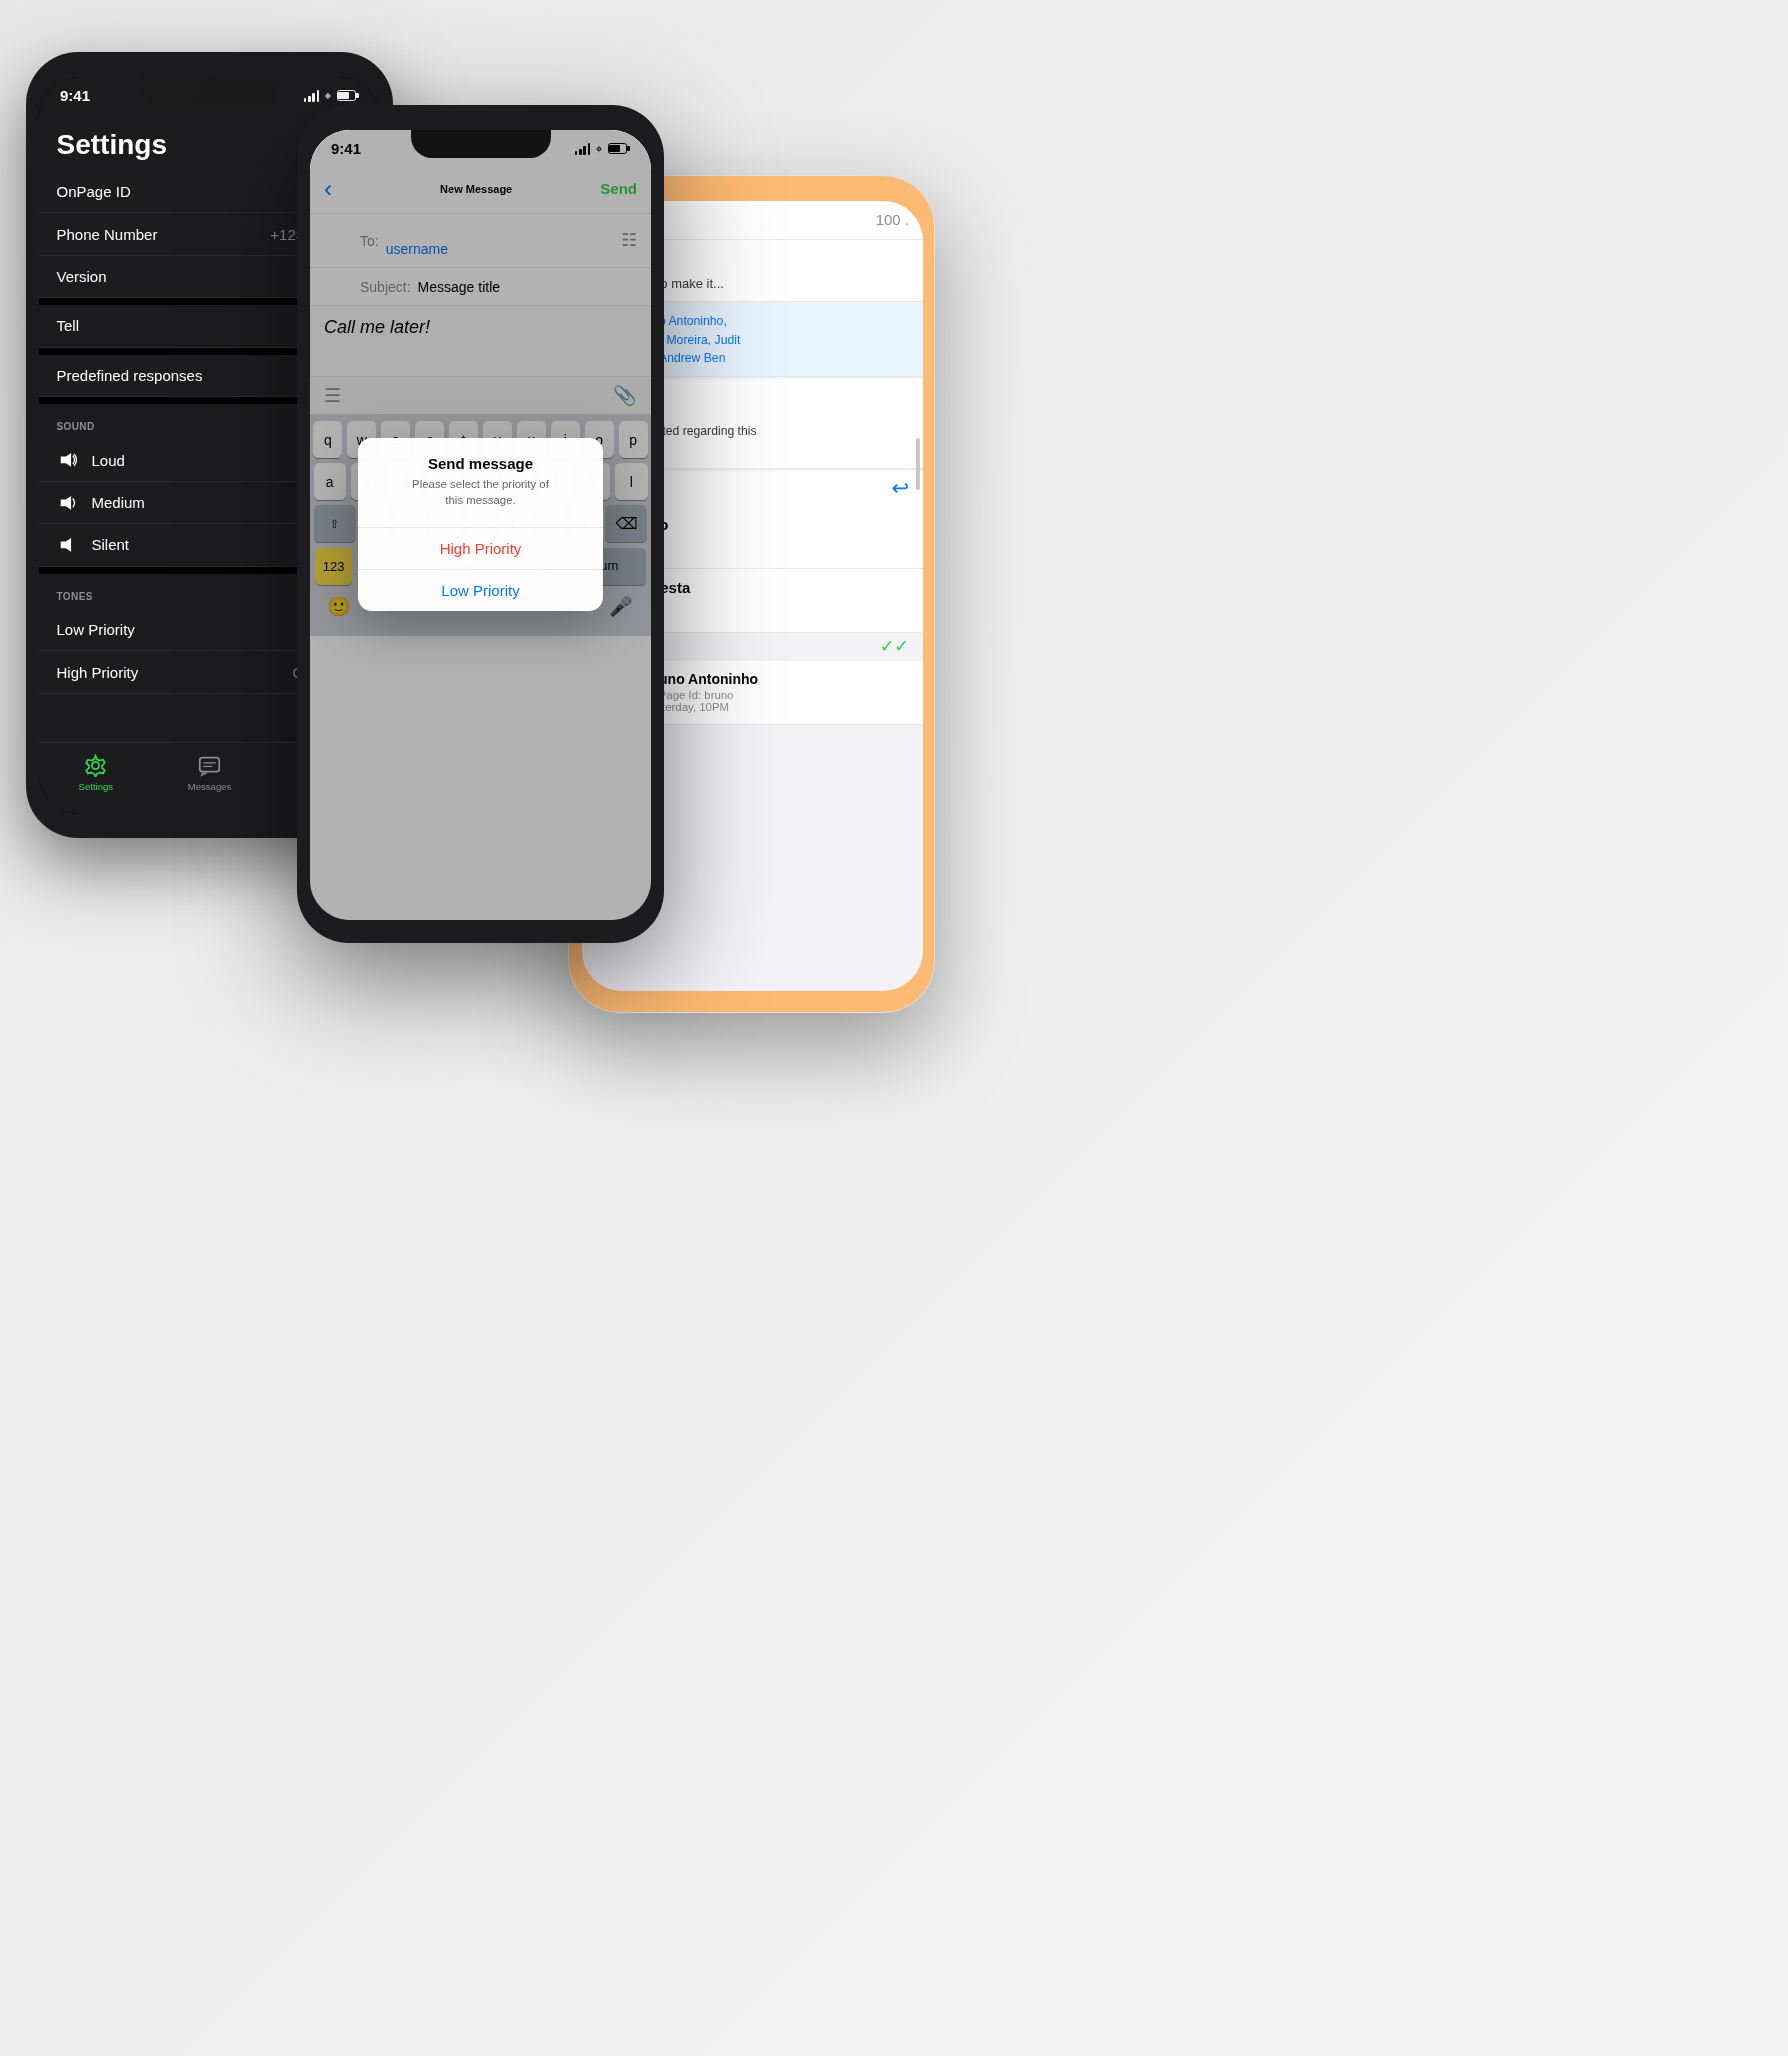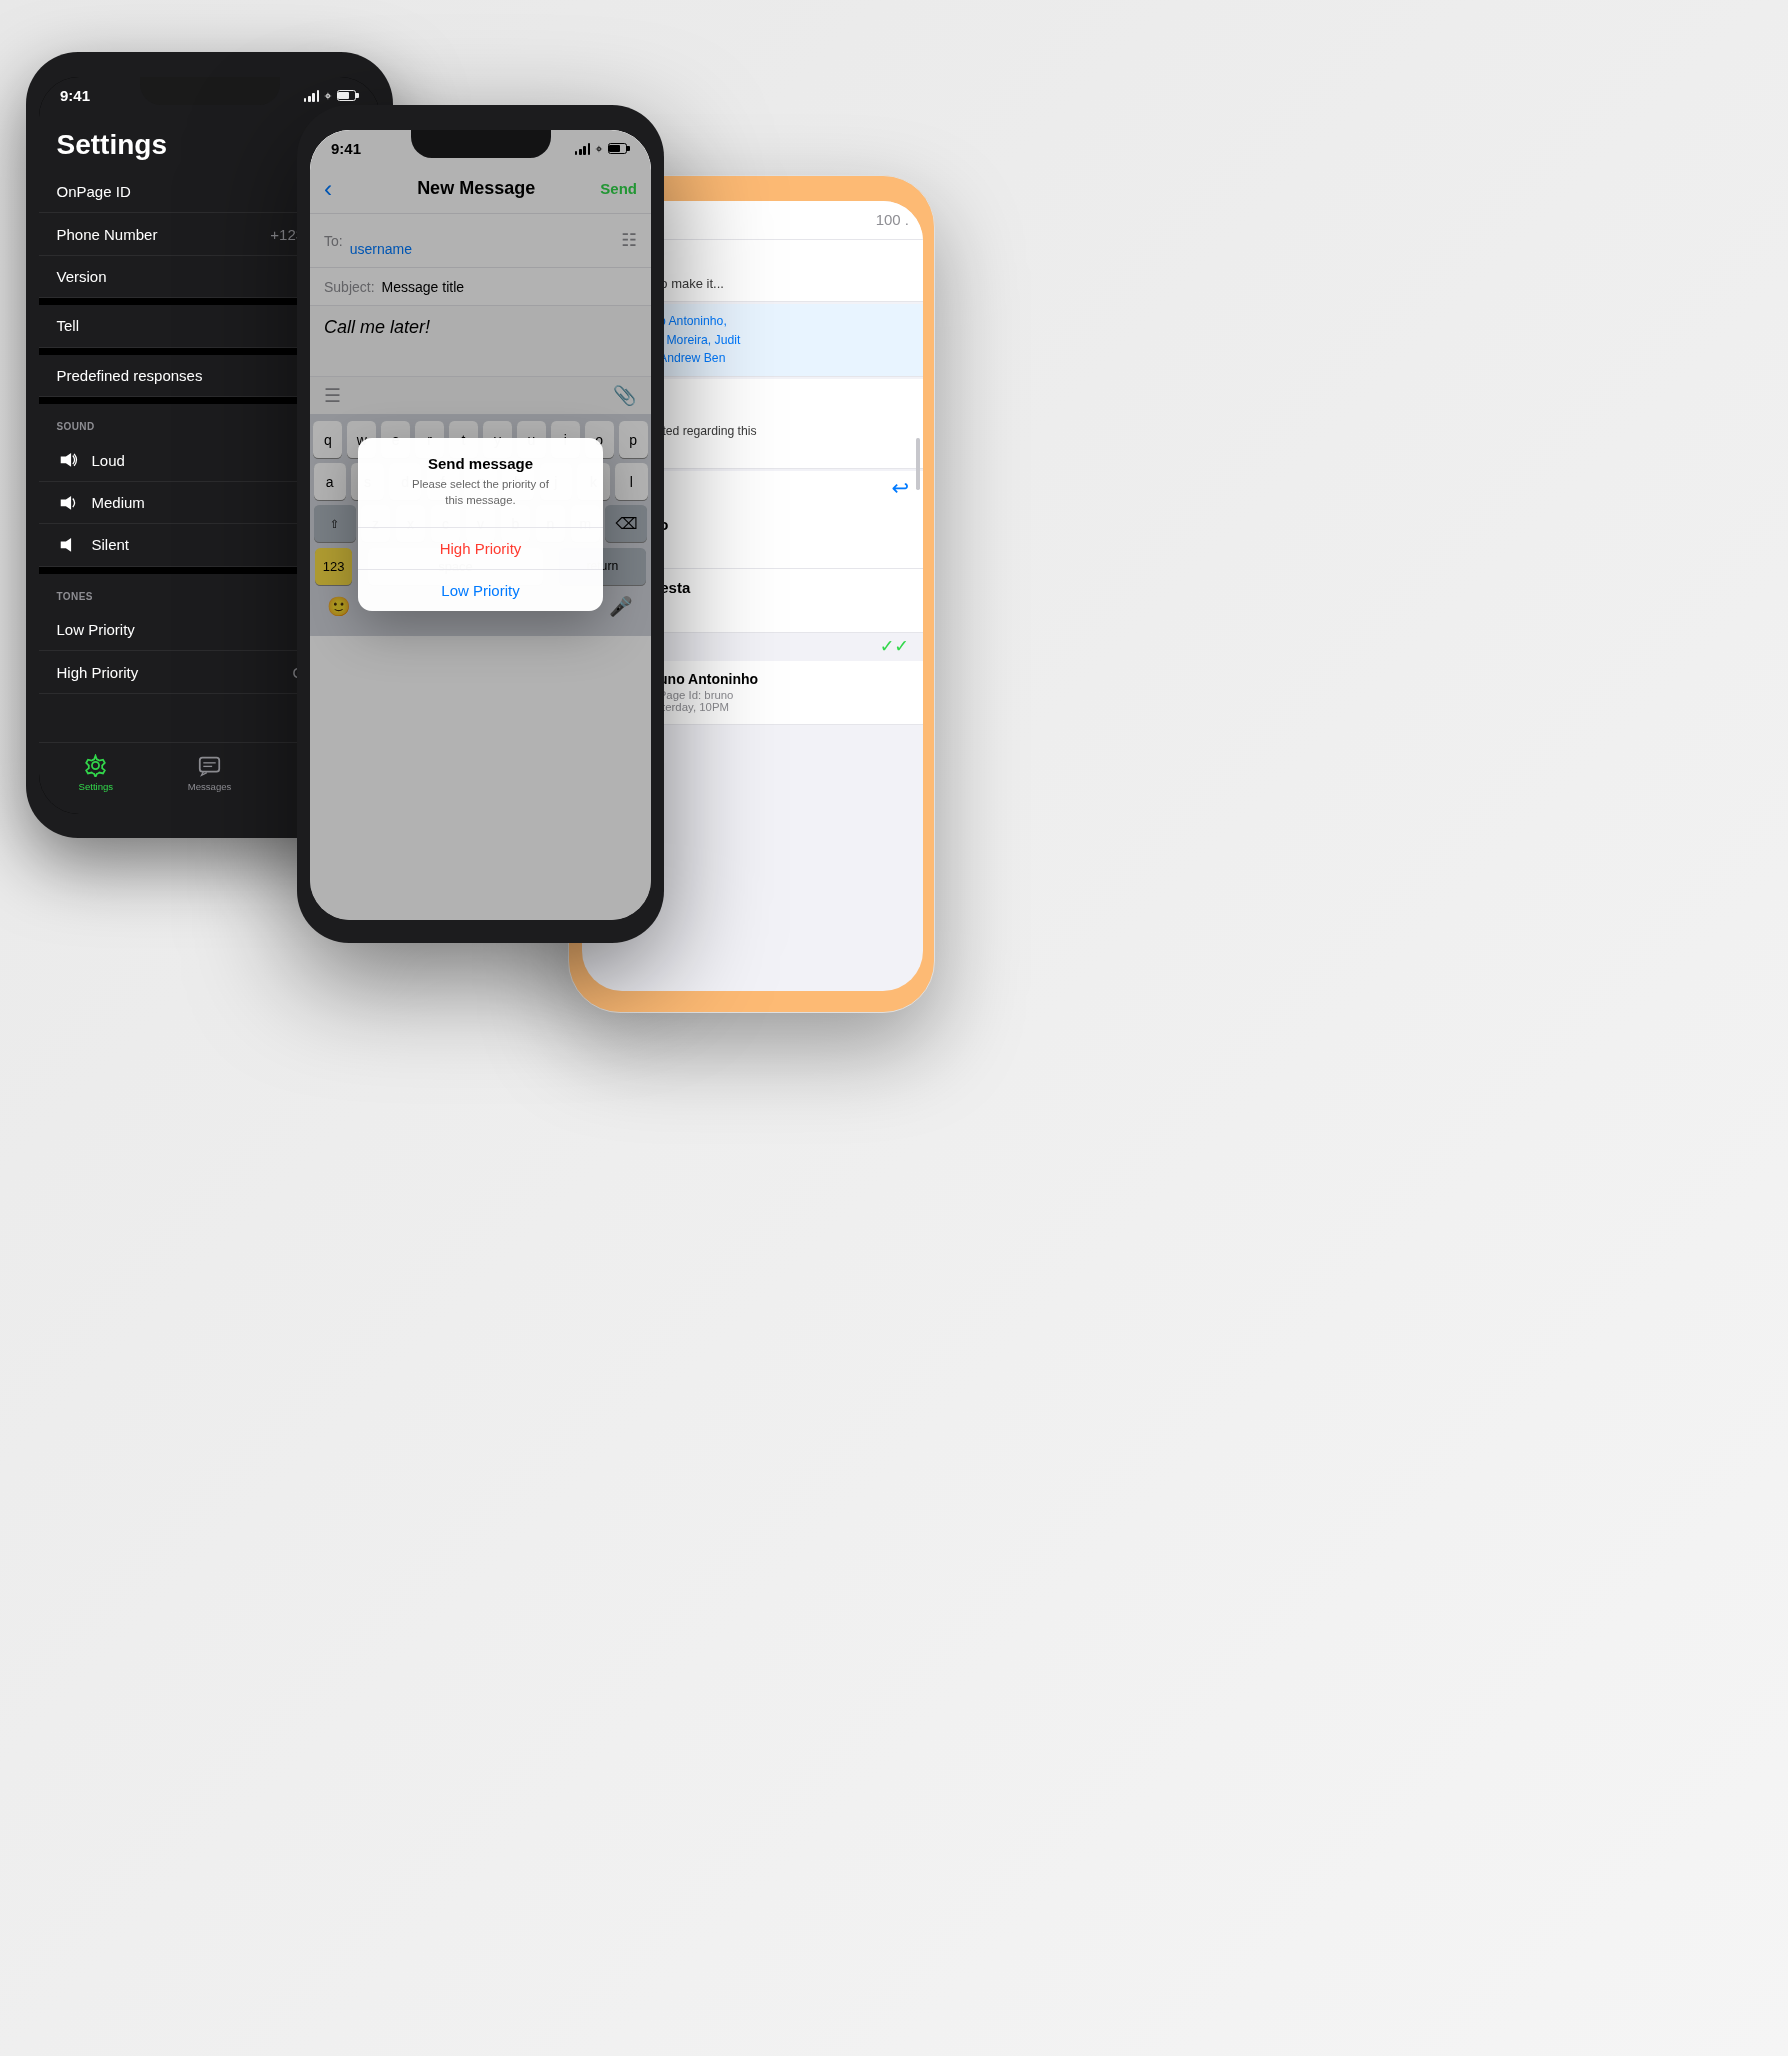--- a/index.html
+++ b/index.html
@@ -227,21 +227,21 @@
       background: #fff;
     }
 
     .nav-back {
       color: #007aff;
       font-size: 17.5px;
       width: 28px;
     }
 
     .nav-title {
-      font-size: 18px;
+      font-size: 11px;
       font-weight: 600;
       color: #000;
     }
 
     .nav-send {
       color: #32d74b;
       font-size: 15px;
       font-weight: 600;
     }
 
@@ -250,20 +250,21 @@
       border-bottom: 0.9px solid #e5e5ea;
       display: flex;
       align-items: center;
     }
 
     .field-label {
       color: #8e8e93;
       font-size: 14px;
       margin-right: 7px;
       white-space: nowrap;
+      margin-left: 36px;
     }
 
     .field-value {
       color: #007aff;
       font-size: 14px;
       margin-top: 16px;
     }
 
     .field-icon {
       margin-left: auto;

